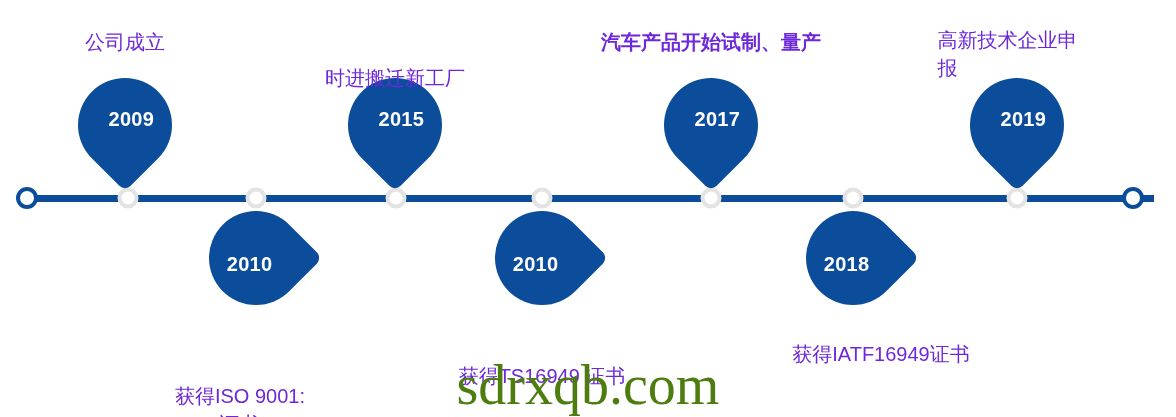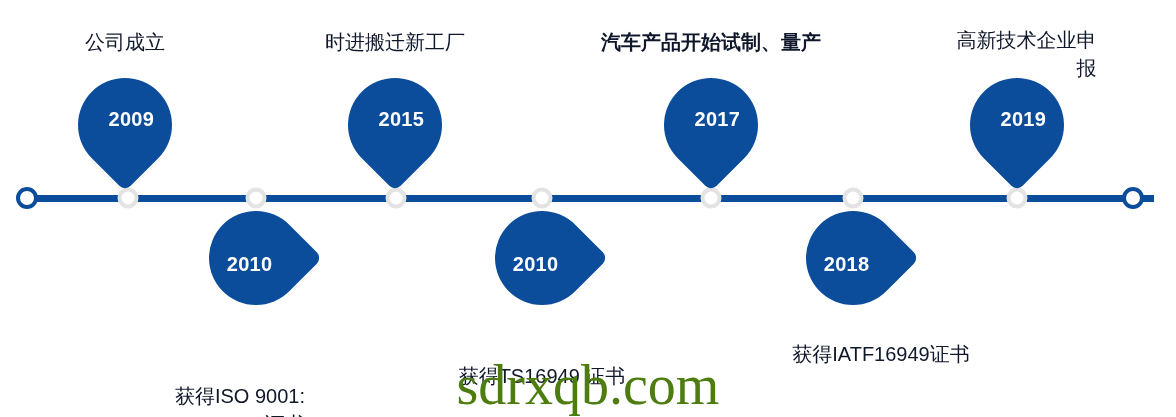--- a/index.html
+++ b/index.html
@@ -85,24 +85,24 @@
     font-weight: bold;
     letter-spacing: 0.3px;
     font-family: "Liberation Sans", "DejaVu Sans", sans-serif;
   }
   .pin.down .pin-year { margin-top: -9px; }
   .pin.up   .pin-year { margin-top: 9px; }
 
   
   .caption {
     position: absolute;
-    color: #0f172a;
+    color: #6d28d9;
     font-size: 20px;
     line-height: 28px;
-    text-align: right;
+    text-align: left;
     transform: translateX(-50%);
     white-space: pre-line;
     font-family: "Liberation Sans", "DejaVu Sans", sans-serif;
   }
   .caption.top    { top: 28px; }
   .caption.bottom { top: 340px; }
 
   
   .watermark {
     position: absolute;
@@ -142,21 +142,21 @@
       </div>
       <div class="caption top" style="left: 125px;">公司成立</div>
       <div class="pin up" style="left: 256px;">
         <div class="pin-year">2010</div>
       </div>
       <div class="caption bottom" style="left: 240px; margin-top: 42px;">获得ISO 9001:
 2008证书</div>
       <div class="pin down" style="left: 395px;">
         <div class="pin-year">2015</div>
       </div>
-      <div class="caption top" style="left: 395px;">时进搬迁新工厂</div>
+      <div class="caption top" style="left: 395px; margin-top: 36px;">时进搬迁新工厂</div>
       <div class="pin up" style="left: 542px;">
         <div class="pin-year">2010</div>
       </div>
       <div class="caption bottom" style="left: 542px; margin-top: 22px;">获得TS16949 证书</div>
       <div class="pin down" style="left: 711px;">
         <div class="pin-year">2017</div>
       </div>
       <div class="caption top" style="left: 711px; font-weight: bold;">汽车产品开始试制、量产</div>
       <div class="pin up" style="left: 853px;">
         <div class="pin-year">2018</div>

